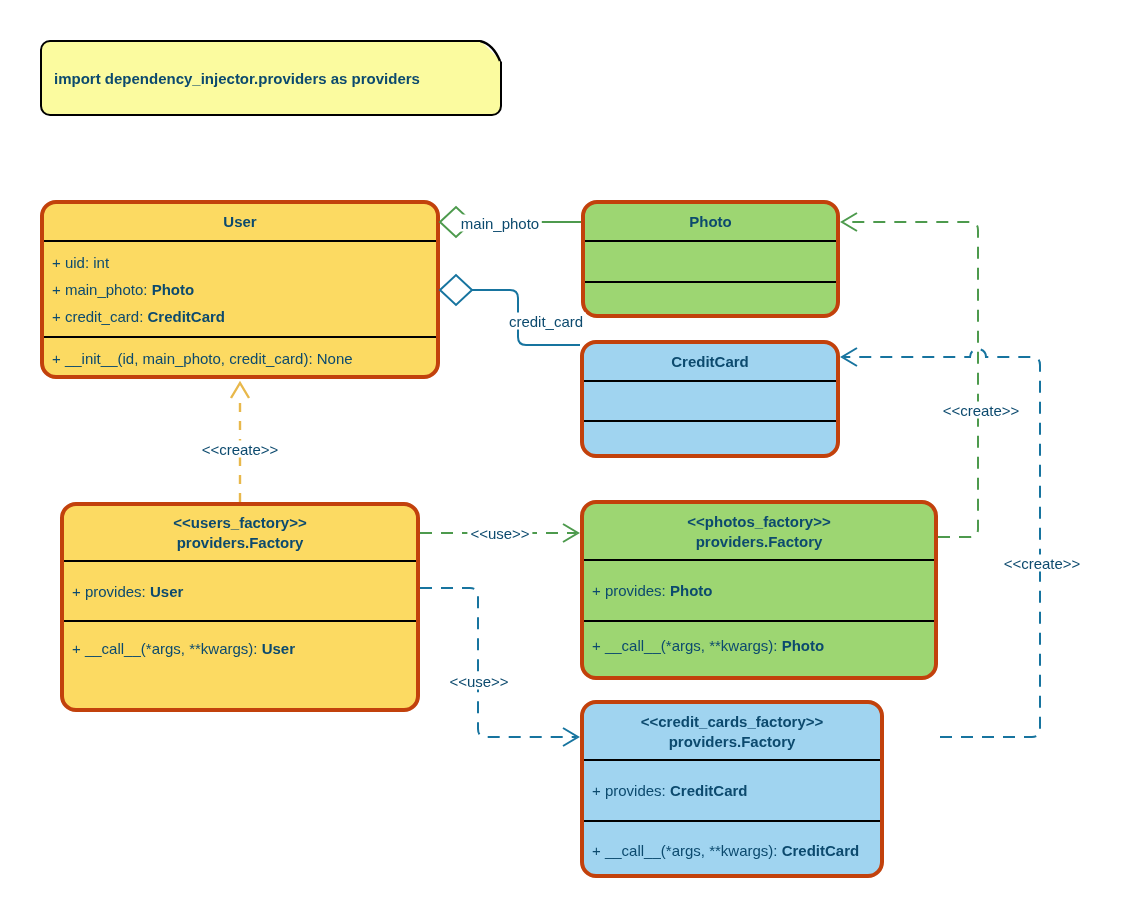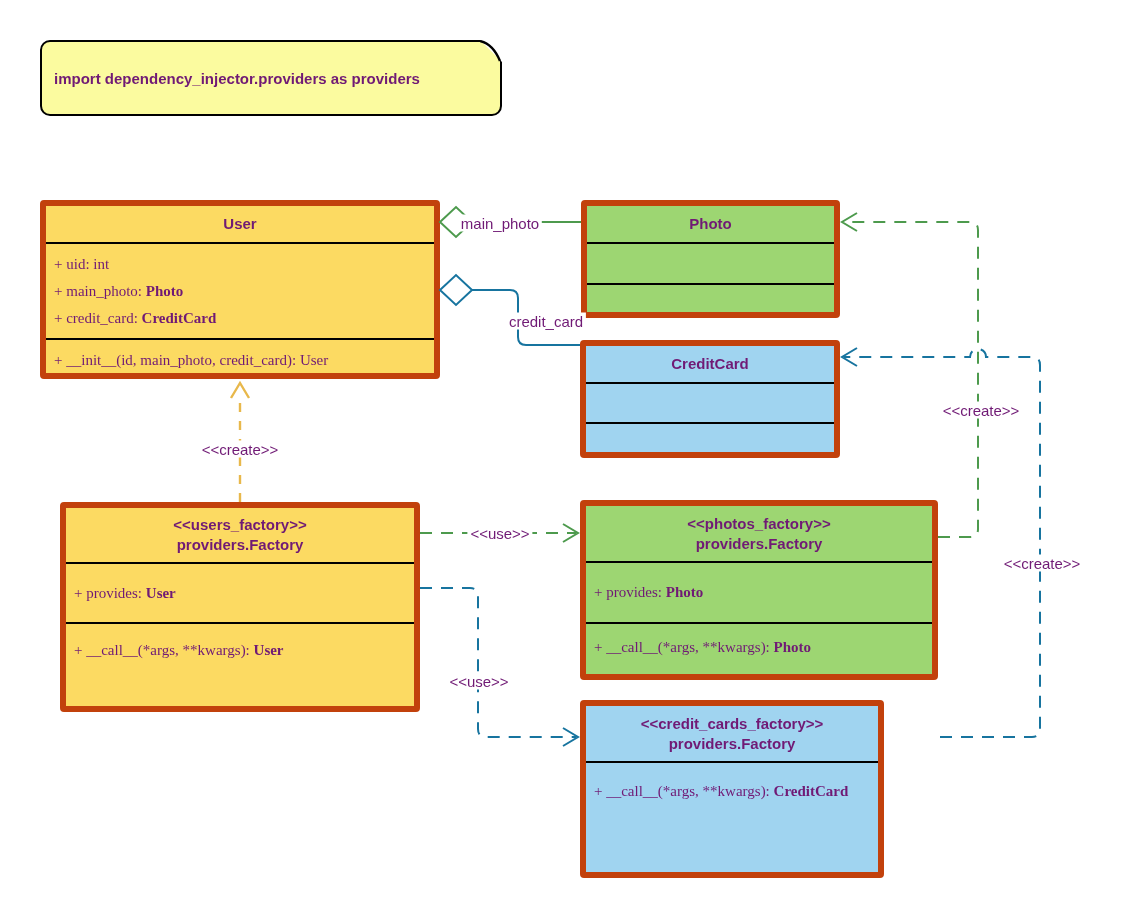--- a/index.html
+++ b/index.html
@@ -1,28 +1,28 @@
 <!DOCTYPE html>
 <html><head>
 <meta charset="utf-8">
 <style>
   html,body{margin:0;padding:0;background:#fff;}
   #canvas{position:relative;width:1126px;height:920px;background:#fff;overflow:hidden;
-          font-family:"Liberation Sans","DejaVu Sans",sans-serif;color:#701a75;}
+          font-family:"Liberation Sans","DejaVu Sans",sans-serif;color:#0c4a6e;}
   svg.wires{position:absolute;left:0;top:0;width:1126px;height:920px;pointer-events:none;}
   .note{position:absolute;left:40px;top:40px;width:462px;height:76px;box-sizing:border-box;
         background:#FBFB9F;border:2px solid #000;border-radius:10px 0 10px 10px;
         display:flex;align-items:center;padding-left:12px;font-weight:bold;font-size:15px;}
   .fold{position:absolute;top:-2px;right:-2px;width:22px;height:22px;}
-  .uml-class{position:absolute;box-sizing:border-box;border:6px solid #c2410c;border-radius:4px;}
+  .uml-class{position:absolute;box-sizing:border-box;border:4px solid #c2410c;border-radius:16px;}
   .yellow{background:#FCDA62;} .green{background:#9DD672;} .blue{background:#A0D4F0;}
   .title{display:flex;flex-direction:column;align-items:center;justify-content:center;
          font-weight:bold;font-size:15px;line-height:20px;text-align:center;}
   .sec{border-top:2px solid #000;box-sizing:border-box;display:flex;flex-direction:column;
-       justify-content:center;padding-left:8px;font-size:15px;font-family:Liberation Serif, serif;}
+       justify-content:center;padding-left:8px;font-size:15px;}
   .member{line-height:27px;white-space:nowrap;}
   .edge-label{position:absolute;transform:translate(-50%,-50%);background:#fff;
               padding:0 3px;font-size:15px;white-space:nowrap;z-index:5;}
 </style>
 </head>
 <body>
 
 <div id="canvas">
 
   <div class="note">
@@ -34,21 +34,21 @@
   </div>
 
   <div class="uml-class yellow" style="left:40px;top:200px;width:400px;height:179px">
     <div class="title" style="height:36px">User</div>
     <div class="sec" style="height:96px">
       <div class="member"><span>+ uid: int</span><b></b></div>
       <div class="member"><span>+ main_photo: </span><b>Photo</b></div>
       <div class="member"><span>+ credit_card: </span><b>CreditCard</b></div>
     </div>
     <div class="sec" style="height:43px">
-      <div class="member"><span>+ __init__(id, main_photo, credit_card): User</span><b></b></div>
+      <div class="member"><span>+ __init__(id, main_photo, credit_card): None</span><b></b></div>
     </div>
   </div>
 
   <div class="uml-class green" style="left:581px;top:200px;width:259px;height:118px">
     <div class="title" style="height:36px">Photo</div>
     <div class="sec" style="height:41px"></div>
     <div class="sec" style="height:37px"></div>
   </div>
 
   <div class="uml-class blue" style="left:580px;top:340px;width:260px;height:118px">
@@ -80,20 +80,23 @@
     </div>
     <div class="sec" style="height:48px">
       <div class="member"><span>+ __call__(*args, **kwargs): </span><b>Photo</b></div>
     </div>
   </div>
 
   <div class="uml-class blue" style="left:580px;top:700px;width:304px;height:178px">
     <div class="title" style="height:55px">
       <div>&lt;&lt;credit_cards_factory&gt;&gt;</div>
       <div>providers.Factory</div>
+    </div>
+    <div class="sec" style="height:61px">
+      <div class="member"><span>+ provides: </span><b>CreditCard</b></div>
     </div>
     <div class="sec" style="height:58px">
       <div class="member"><span>+ __call__(*args, **kwargs): </span><b>CreditCard</b></div>
     </div>
   </div>
 
   <svg class="wires">
 
     <g stroke="#4D9A4D" stroke-width="2" fill="none">
       <path d="M472,222 H581"></path>

